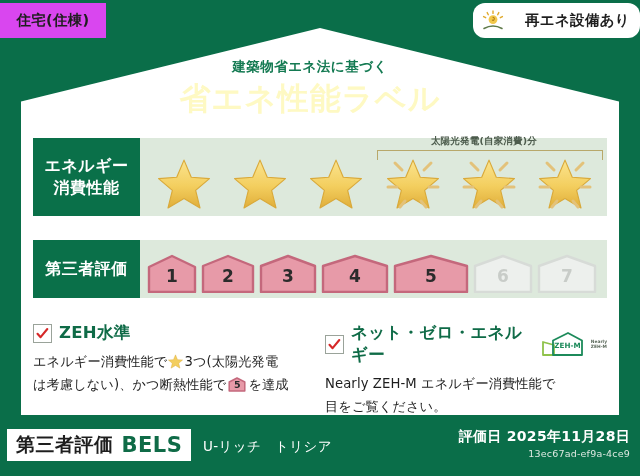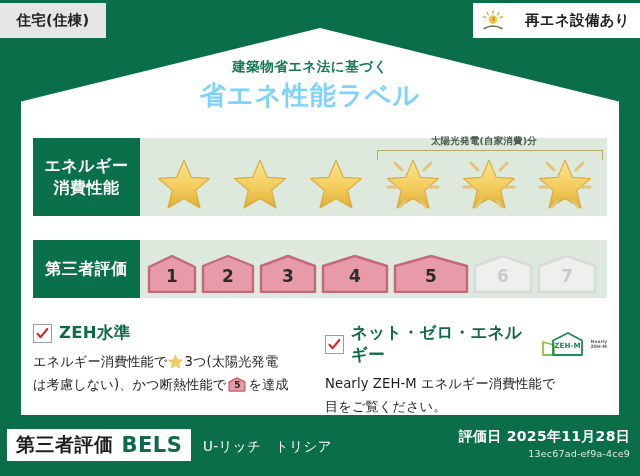--- a/index.html
+++ b/index.html
@@ -14,35 +14,35 @@
   
   .house-body{
     position:absolute;left:21px;top:28px;width:598px;height:387px;
     background:#ffffff;
     clip-path:polygon(0% 19%, 50% 0%, 100% 19%, 100% 100%, 0% 100%);
   }
 
   
   .badge-tl{
     position:absolute;left:0px;top:3px;width:106px;height:35px;
-    background:#e5e5e5;display:flex;align-items:center;justify-content:center;
+    background:#d946ef;display:flex;align-items:center;justify-content:center;
     color:#1e1e1e;font-size:14.5px;font-weight:700;letter-spacing:.3px;
   }
   .badge-tr{
     position:absolute;right:0px;top:3px;height:35px;
     background:#ffffff;display:flex;align-items:center;gap:20px;
     padding:0 10px 0 8px;
-    color:#1e1e1e;font-size:14.5px;font-weight:700;letter-spacing:.3px;
+    color:#1e1e1e;font-size:14.5px;font-weight:700;letter-spacing:.3px;border-radius:12px;
   }
   .sun-ico{width:24px;height:22px;flex:none;display:block;}
 
   
   .title-wrap{position:absolute;left:0;top:58px;width:620px;text-align:center;}
   .title-sub{color:#147a52;font-size:13.5px;font-weight:700;letter-spacing:.5px;line-height:1.2;}
-  .title-main{color:#7dd3fc;font-size:26px;font-weight:700;letter-spacing:1.2px;margin-top:6px;line-height:1.2;}
+  .title-main{color:#fef9c3;font-size:31px;font-weight:700;letter-spacing:1.2px;margin-top:6px;line-height:1.2;}
 
   
   .row{position:absolute;left:33px;width:574px;display:flex;align-items:stretch;}
   .row-energy{top:138px;height:78px;}
   .row-insul{top:240px;height:58px;}
   .row-key{
     width:107px;flex:none;background:#0a7049;color:#fff;
     display:flex;flex-direction:column;align-items:center;justify-content:center;
     font-size:16px;font-weight:700;line-height:1.35;letter-spacing:.5px;
   }

